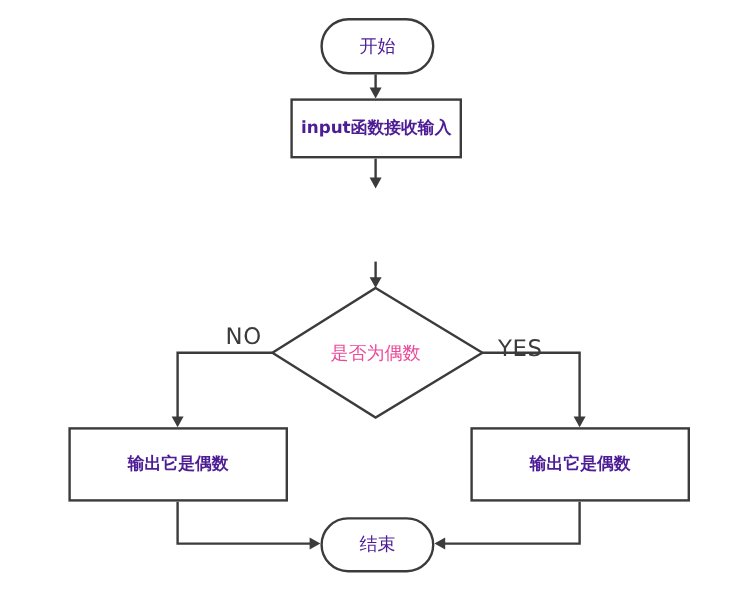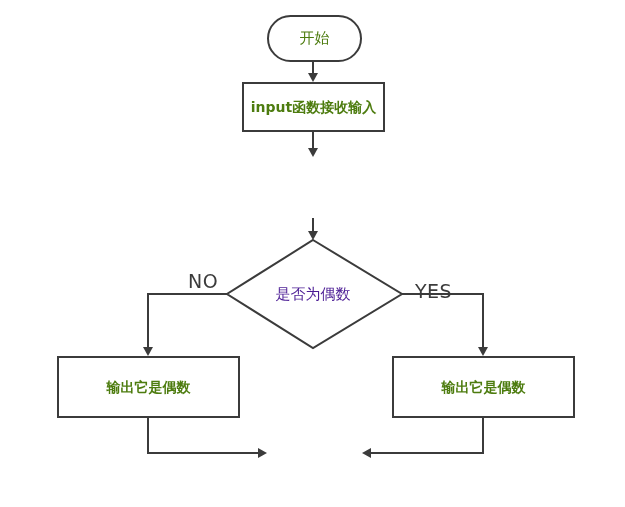--- a/index.html
+++ b/index.html
@@ -23,41 +23,41 @@
     height: 507px;
   }
   .node {
     position: absolute;
     box-sizing: border-box;
     display: flex;
     align-items: center;
     justify-content: center;
     background: #ffffff;
     border: 2px solid #3b3b3b;
-    color: #4d7c0f;
+    color: #4c1d95;
     font-size: 14px;
     line-height: 1.45;
   }
   .terminator {
     border-radius: 24px;
     font-size: 15px;
   }
   .process {
     border-radius: 0;
     padding: 2px 6px;
     font-weight: bold;
   }
   .diamond-label {
     position: absolute;
     box-sizing: border-box;
     display: flex;
     align-items: center;
     justify-content: center;
     text-align: right;
-    color: #4c1d95;
+    color: #ec4899;
     font-size: 15px;
     background: transparent;
     border: none;
     font-family: Liberation Serif, serif;
   }
   .branch-label {
     position: absolute;
     font-weight: normal;
     font-size: 19px;
     color: #3b3b3b;
@@ -107,14 +107,15 @@
   <div class="diamond-label" id="label-decision">是否为偶数</div>
 
   <div class="branch-label" id="label-no">NO</div>
 
   <div class="branch-label" id="label-yes">YES</div>
 
   <div class="node process" id="node-output-left">输出它是偶数</div>
 
   <div class="node process" id="node-output-right">输出它是偶数</div>
 
+  <div class="node terminator" id="node-end">结束</div>
 
 </div>
 
 </body></html>

